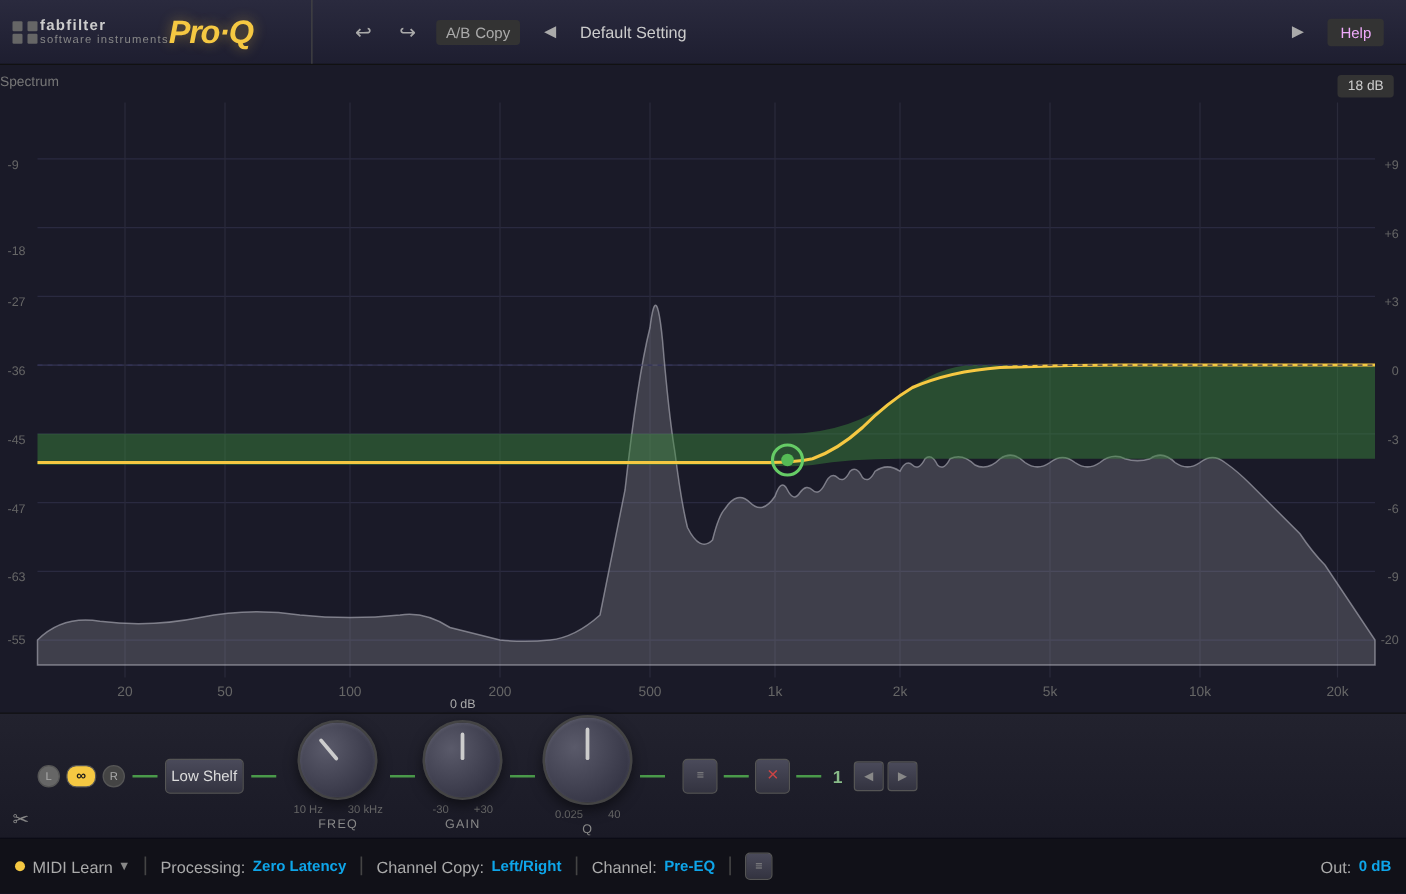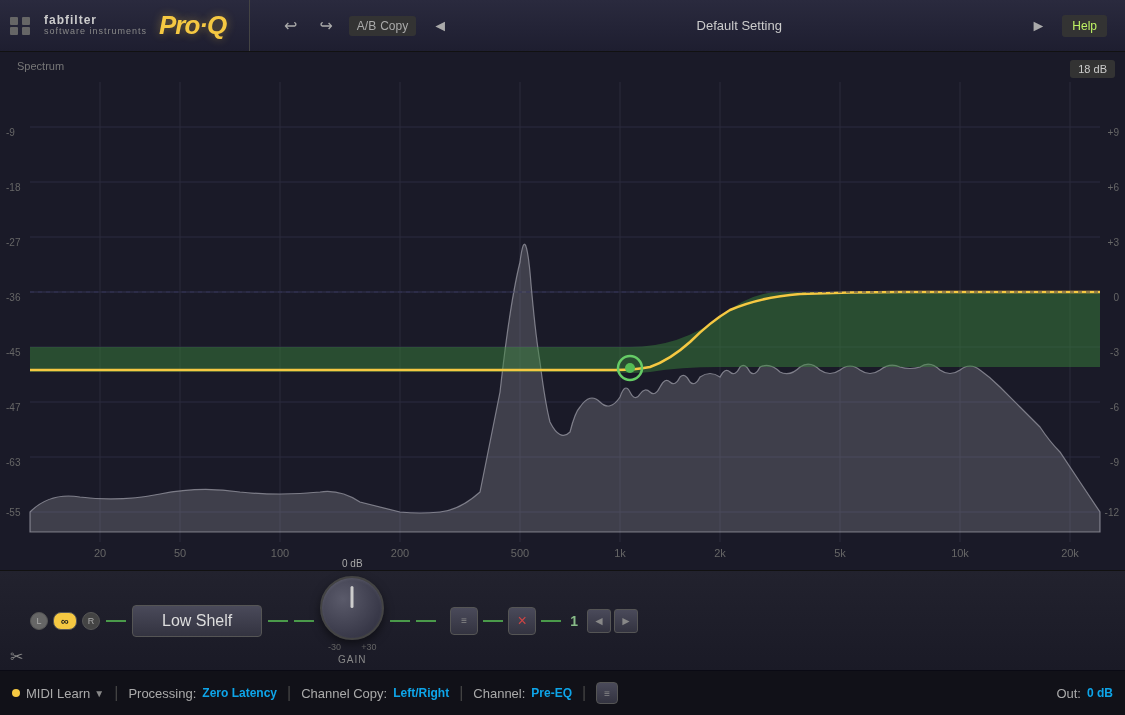--- a/index.html
+++ b/index.html
@@ -20,21 +20,21 @@
       display: flex;
       align-items: center;
       border-bottom: 1px solid #111;
       padding: 0 10px;
       gap: 8px;
     }
 
     #logo-area {
       display: flex;
       align-items: center;
-      gap: 12px;
+      gap: 0;
       width: 240px;
       border-right: 1px solid #444;
       padding-right: 12px;
       height: 100%;
     }
 
     #logo-grid {
       display: grid;
       grid-template-columns: 1fr 1fr;
       gap: 2px;
@@ -103,30 +103,29 @@
       color: #aaa;
       font-size: 12px;
       cursor: pointer;
     }
 
     #preset-area {
       display: flex;
       align-items: center;
       gap: 8px;
       flex: 1;
-      justify-content: center;
     }
 
     #preset-name {
       color: #ccc;
       font-size: 13px;
     }
 
     #help-btn {
-      color: #bef264;
+      color: #f0abfc;
       font-size: 12px;
       background: #333;
       border: none;
       border-radius: 3px;
       padding: 4px 10px;
       cursor: pointer;
       margin-right: 8px;
     }
 
     
@@ -134,21 +133,21 @@
       position: relative;
       width: 100%;
       height: 518px;
       background: #1a1a28;
       overflow: hidden;
     }
 
     #spectrum-label {
       position: absolute;
       top: 8px;
-      left: 17px;
+      left: 0;
       color: #777;
       font-size: 11px;
     }
 
     #db-display {
       position: absolute;
       top: 8px;
       right: 10px;
       background: #333;
       color: #ccc;
@@ -208,22 +207,22 @@
       width: 20px;
       height: 2px;
       background: #4a9a4a;
     }
 
     #filter-type-btn {
       background: linear-gradient(180deg, #4a4a5a 0%, #333340 100%);
       border: 1px solid #555;
       border-radius: 4px;
       color: #ddd;
-      font-size: 16px;
-      padding: 6px 29px;
+      font-size: 12px;
+      padding: 6px 4px;
       cursor: pointer;
     }
 
     
     .knob-container {
       display: flex;
       flex-direction: column;
       align-items: center;
       gap: 2px;
     }
@@ -406,36 +405,36 @@
     <button class="header-btn">►</button>
     <button id="help-btn">Help</button>
   </div>
 </div>
 
 <div id="eq-display">
   <span id="spectrum-label">Spectrum</span>
   <span id="db-display">18 dB</span>
 
   <span class="db-label-left" style="top:75px">-9</span>
-  <span class="db-label-left" style="top:130px">-18</span>
+  <span class="db-label-left" style="top:144px">-18</span>
   <span class="db-label-left" style="top:185px">-27</span>
   <span class="db-label-left" style="top:240px">-36</span>
   <span class="db-label-left" style="top:295px">-45</span>
   <span class="db-label-left" style="top:350px">-47</span>
   <span class="db-label-left" style="top:405px">-63</span>
   <span class="db-label-left" style="top:455px">-55</span>
 
   <span class="db-label-right" style="top:75px">+9</span>
   <span class="db-label-right" style="top:130px">+6</span>
   <span class="db-label-right" style="top:185px">+3</span>
   <span class="db-label-right" style="top:240px">0</span>
   <span class="db-label-right" style="top:295px">-3</span>
   <span class="db-label-right" style="top:350px">-6</span>
   <span class="db-label-right" style="top:405px">-9</span>
-  <span class="db-label-right" style="top:455px">-12</span>
+  <span class="db-label-right" style="top:455px">-20</span>
 
   <svg id="eq-svg" viewBox="0 0 1125 518" preserveAspectRatio="none">
 
     <line x1="30" y1="75" x2="1100" y2="75" stroke="#2a2a40" stroke-width="1"></line>
     <line x1="30" y1="130" x2="1100" y2="130" stroke="#2a2a40" stroke-width="1"></line>
     <line x1="30" y1="185" x2="1100" y2="185" stroke="#2a2a40" stroke-width="1"></line>
     <line x1="30" y1="240" x2="1100" y2="240" stroke="#333350" stroke-width="1"></line>
     <line x1="30" y1="295" x2="1100" y2="295" stroke="#2a2a40" stroke-width="1"></line>
     <line x1="30" y1="350" x2="1100" y2="350" stroke="#2a2a40" stroke-width="1"></line>
     <line x1="30" y1="405" x2="1100" y2="405" stroke="#2a2a40" stroke-width="1"></line>
@@ -496,39 +495,59 @@
       <span style="color:#aaa;font-size:9px;">R</span>
     </div>
   </div>
 
   <div class="separator-line"></div>
 
   <button id="filter-type-btn">Low Shelf</button>
 
   <div class="separator-line"></div>
 
+  <div class="knob-container" style="margin-left:8px;">
+    <div class="knob">
+      <div class="knob-indicator" style="transform: translateX(-50%) rotate(-40deg); top: 8px; left: 50%;"></div>
+    </div>
+    <div class="knob-range">
+      <span>10 Hz</span>
+      <span>30 kHz</span>
+    </div>
+    <span class="knob-label">FREQ</span>
+  </div>
 
   <div class="separator-line"></div>
 
   <div class="knob-container">
     <div style="position:relative;">
       <span class="gain-label-top" style="top:-18px; left:50%; transform:translateX(-50%); white-space:nowrap;">0 dB</span>
       <div class="knob">
         <div class="knob-indicator" style="transform: translateX(-50%) rotate(0deg); top: 8px; left: 50%;"></div>
       </div>
     </div>
     <div class="knob-range">
       <span>-30</span>
       <span>+30</span>
     </div>
     <span class="knob-label">GAIN</span>
   </div>
 
   <div class="separator-line"></div>
 
+  <div class="knob-container">
+    <div class="knob" style="width:72px;height:72px;">
+      <div class="knob-indicator" style="transform: translateX(-50%) rotate(0deg); top: 8px; left: 50%; height:26px;"></div>
+    </div>
+    <div class="knob-range">
+      <span>0.025</span>
+      <span>40</span>
+    </div>
+    <span class="knob-label">Q</span>
+  </div>
 
   <div class="separator-line"></div>
 
   <div style="display:flex; align-items:center; gap:5px; margin-left:8px;">
     <div class="ctrl-btn-sm" style="font-size:10px;">≡</div>
     <div class="separator-line"></div>
     <div class="ctrl-btn-sm red-x">×</div>
     <div class="separator-line"></div>
     <span class="band-number">1</span>
     <div style="display:flex; gap:3px;">

